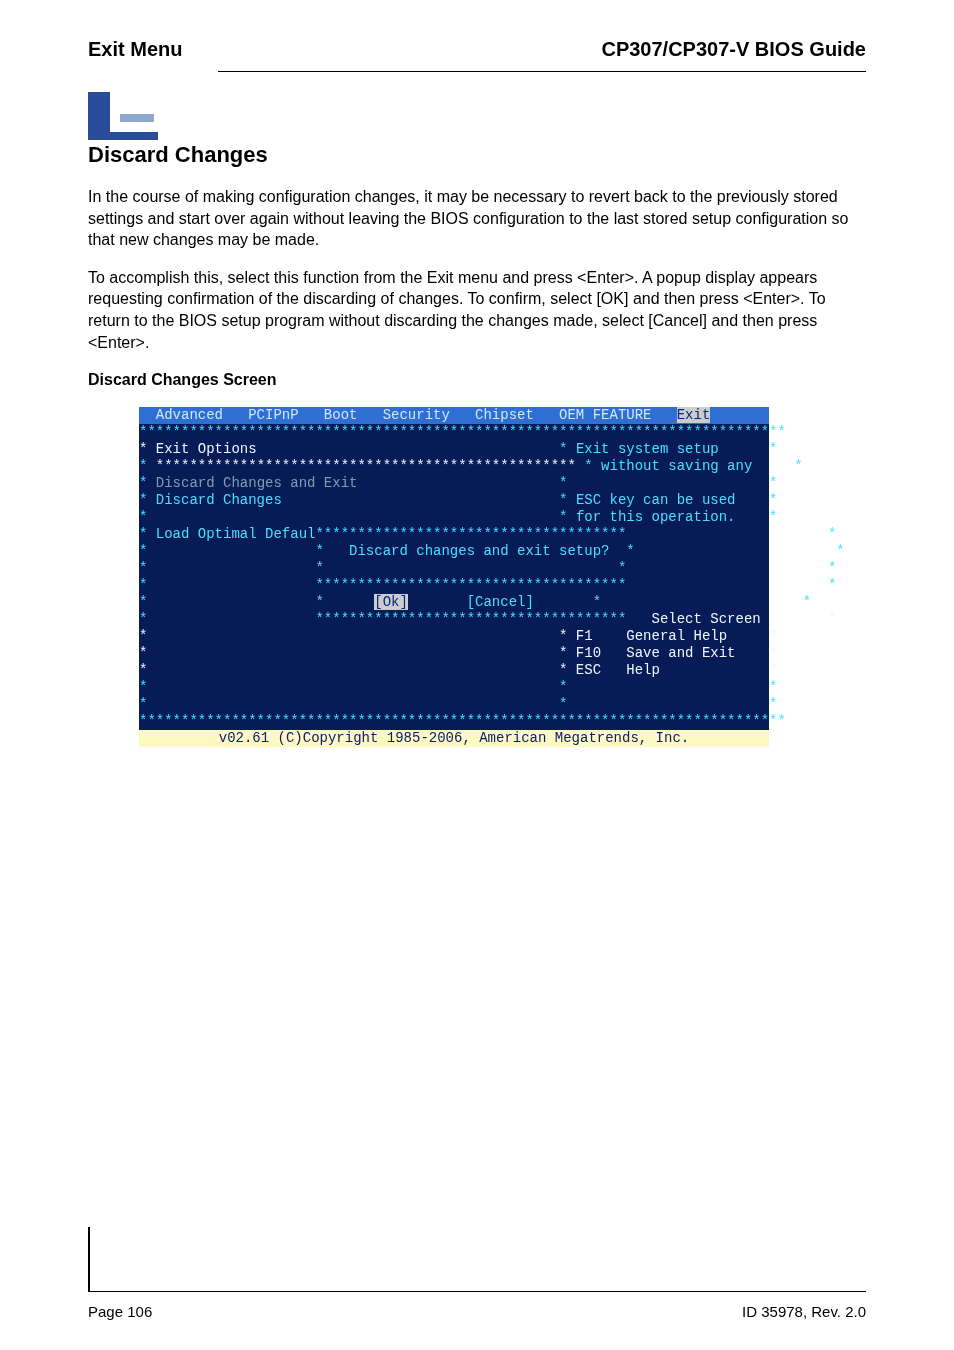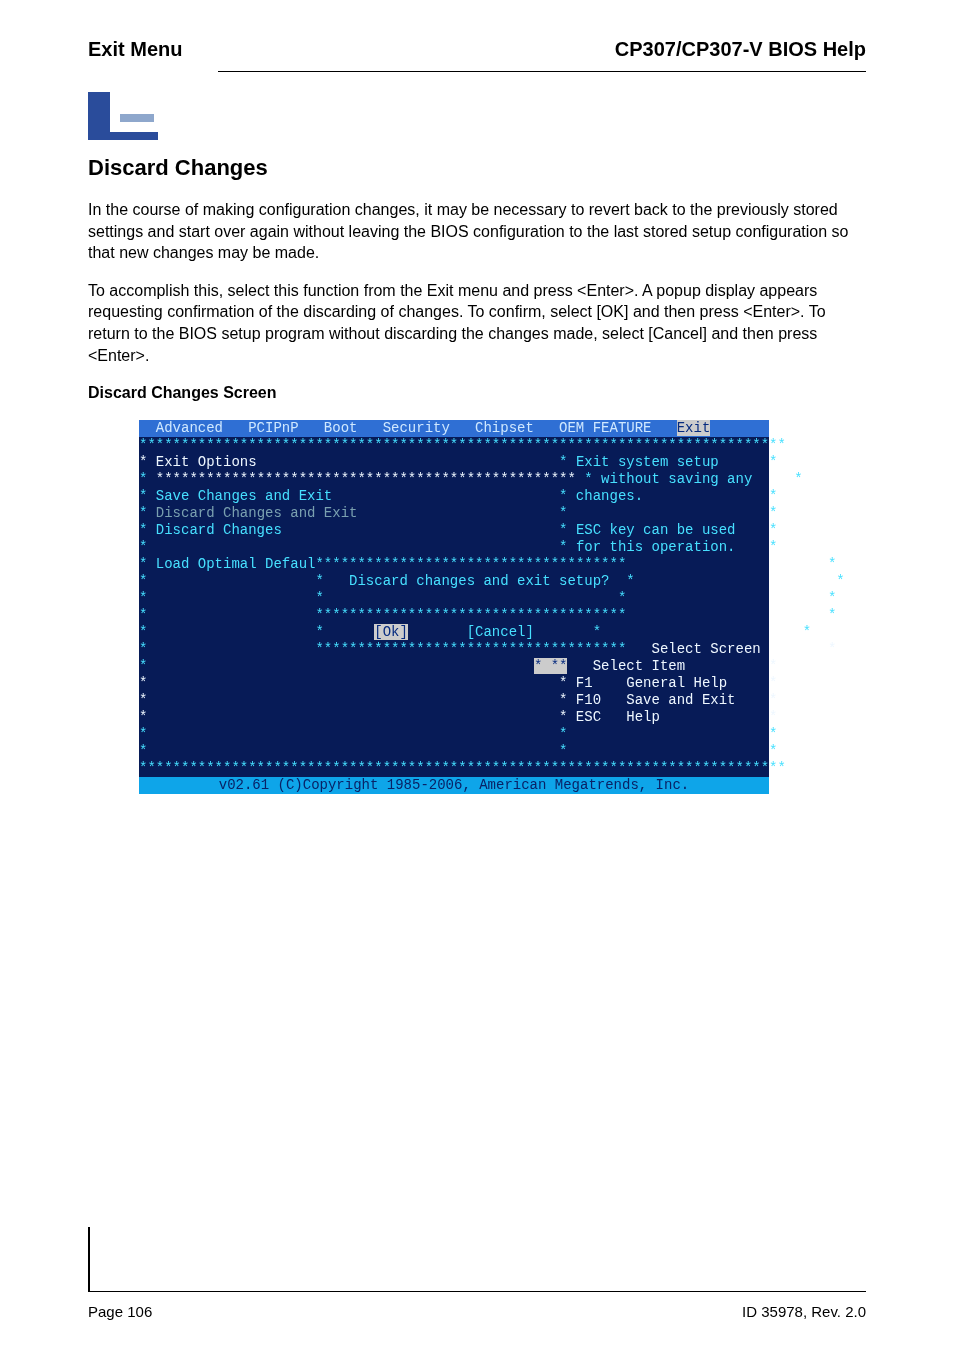--- a/index.html
+++ b/index.html
@@ -50,21 +50,21 @@
     }
     .logo .bar3 {
       position: absolute;
       left: 32px; top: 22px;
       width: 34px; height: 8px;
       background: #8ea7cc;
     }
     h2.section-title {
       font-size: 22px;
       font-weight: bold;
-      margin-top: 15px;
+      margin-top: 2px;
       margin-bottom: 18px;
     }
     p.body-text {
       font-size: 16px;
       line-height: 1.35;
       margin-bottom: 16px;
     }
     .sub-title {
       font-weight: bold;
       font-size: 16px;
@@ -90,21 +90,21 @@
       background: #cccccc;
       color: #052a7f;
     }
     .bios .gray { color: #7aa0b0; }
     .bios .white { color: #eef7ff; }
     .bios .sel {
       background: #cccccc;
       color: #052a7f;
     }
     .bios .footer {
-      background: #0ea5e9;
+      background: #fef9c3;
       color: #092266;
       text-align: center;
     }
     .vrule-outer {
       position: absolute;
       left: 88px;
       bottom: 58px;
       width: 1.5px;
       height: 65px;
       background: #000;
@@ -125,51 +125,49 @@
       justify-content: space-between;
       font-size: 15px;
     }
   </style>
 </head>
 <body>
 
 <div class="page">
   <div class="header-row">
     <span>Exit Menu</span>
-    <span>CP307/CP307-V BIOS Help</span>
+    <span>CP307/CP307-V BIOS Guide</span>
   </div>
   <div class="header-rule"></div>
 
   <div class="logo">
     <div class="bar1"></div>
       <div class="bar2"></div>
       <div class="bar3"></div>
   </div>
 
   <h2 class="section-title">Discard Changes</h2>
   <p class="body-text">In the course of making configuration changes, it may be necessary to revert back to the previously stored settings and start over again without leaving the BIOS configuration to the last stored setup configuration so that new changes may be made.</p>
   <p class="body-text">To accomplish this, select this function from the Exit menu and press &lt;Enter&gt;. A popup display appears requesting confirmation of the discarding of changes. To confirm, select [OK] and then press &lt;Enter&gt;. To return to the BIOS setup program without discarding the changes made, select [Cancel] and then press &lt;Enter&gt;.</p>
   <div class="sub-title">Discard Changes Screen</div>
 
   <div class="bios">
     <div class="bios-row tabs"><span>  Advanced   PCIPnP   Boot   Security   Chipset   OEM FEATURE   </span><span class="tab-exit">Exit</span>      </div>
     <div class="bios-row">*****************************************************************************</div>
     <div class="bios-row"><span class="white">* Exit Options</span><span>                                    * Exit system setup      *</span></div>
     <div class="bios-row"><span>* </span><span class="white">**************************************************</span><span> * without saving any     *</span></div>
-    <div class="bios-row"><span>* Save Changes and Exit</span><span>                           * changes.               *</span></div>
     <div class="bios-row"><span>* </span><span class="gray">Discard Changes and Exit</span><span>                        *                        *</span></div>
     <div class="bios-row"><span>* Discard Changes</span><span>                                 * ESC key can be used    *</span></div>
     <div class="bios-row"><span>*</span><span>                                                 * for this operation.    *</span></div>
     <div class="bios-row"><span>* Load Optimal Defaul</span><span>*************************************                        *</span></div>
     <div class="bios-row">*                    *   Discard changes and exit setup?  *                        *</div>
     <div class="bios-row">*                    *                                   *                        *</div>
     <div class="bios-row"><span>*                    </span><span>*************************************                        *</span></div>
     <div class="bios-row"><span>*                    *      </span><span class="sel">[Ok]</span><span>       [Cancel]       *                        *</span></div>
     <div class="bios-row"><span>*                    </span><span>*************************************</span><span class="white">   Select Screen        *</span></div>
-    <div class="bios-row"><span>*                                              </span><span class="sel">* **</span><span class="white">   Select Item          *</span></div>
     <div class="bios-row white">*                                                 * F1    General Help     *</div>
     <div class="bios-row white">*                                                 * F10   Save and Exit    *</div>
     <div class="bios-row white">*                                                 * ESC   Help             *</div>
     <div class="bios-row">*                                                 *                        *</div>
     <div class="bios-row">*                                                 *                        *</div>
     <div class="bios-row">*****************************************************************************</div>
     <div class="bios-row footer">v02.61 (C)Copyright 1985-2006, American Megatrends, Inc.</div>
   </div>
 
   <div class="vrule-outer"></div>

